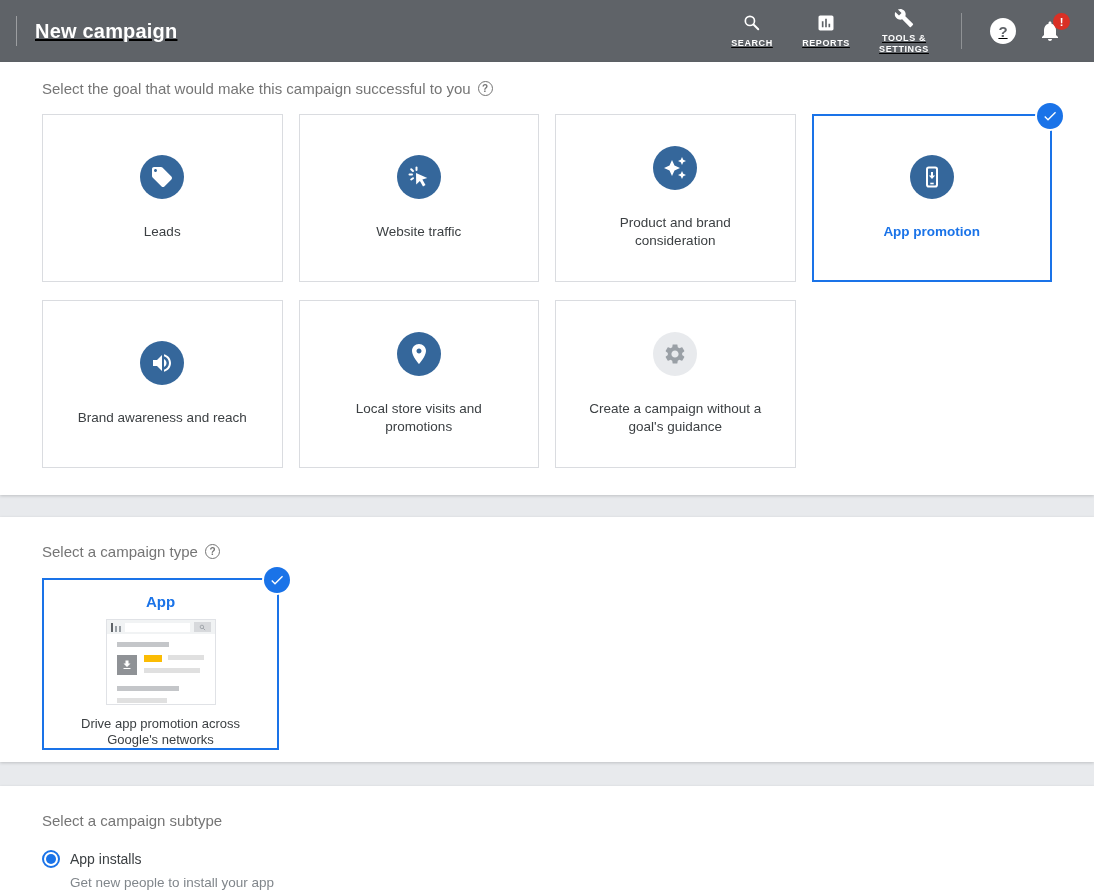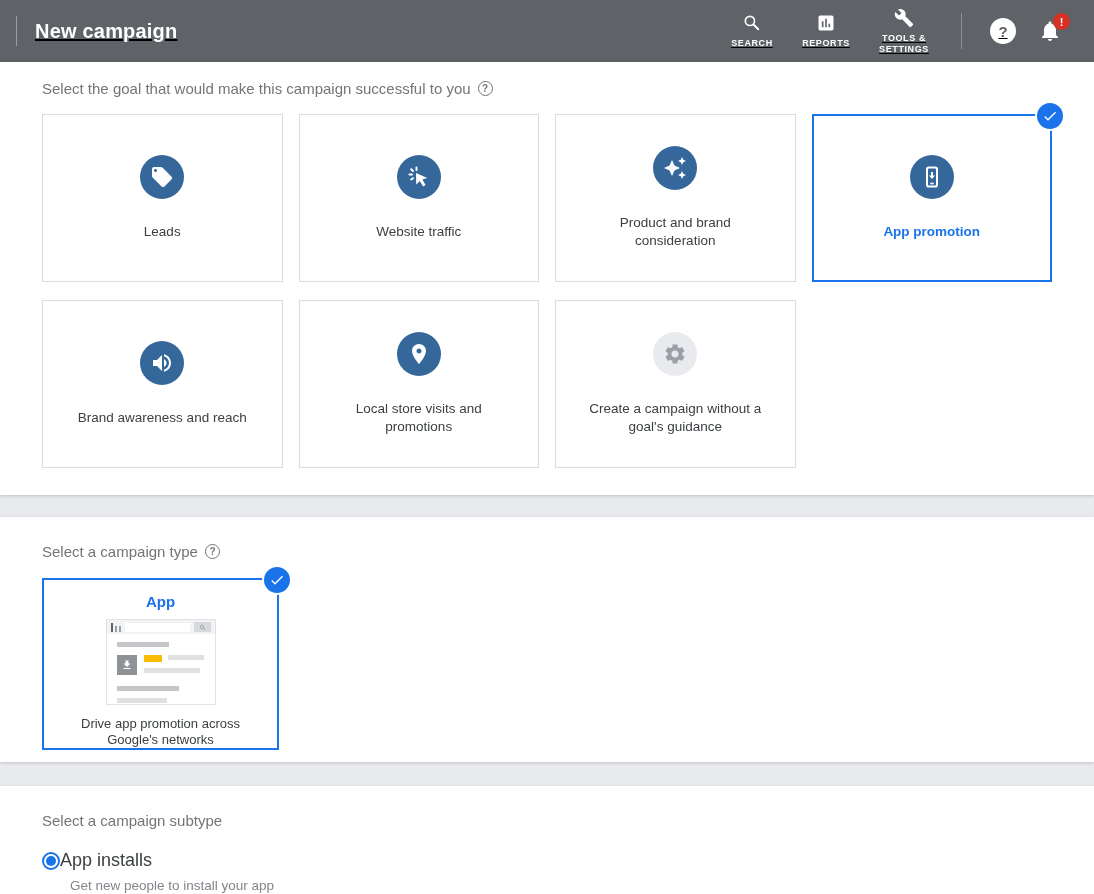--- a/index.html
+++ b/index.html
@@ -117,21 +117,21 @@
     line-height:16px; width:210px;
   }
 
   
   .radio-row { display:flex; align-items:center; margin-top:21px; }
   .radio-outer {
     width:18px; height:18px; border:2px solid #1a73e8; border-radius:50%;
     display:flex; align-items:center; justify-content:center; cursor:pointer; flex:none;
   }
   .radio-dot { width:10px; height:10px; border-radius:50%; background:#1a73e8; }
-  .radio-label { font-size:18px; color:#3c4043; }
+  .radio-label { margin-left:10px; font-size:14px; color:#3c4043; }
   .radio-desc { margin:7px 0 0 28px; font-size:13.5px; color:#80868b; }
 </style>
 </head>
 <body>
 
 <header class="appbar">
   <div class="appbar-left">
     <div class="title-divider"></div>
     <h1 class="page-title">New campaign</h1>
   </div>

